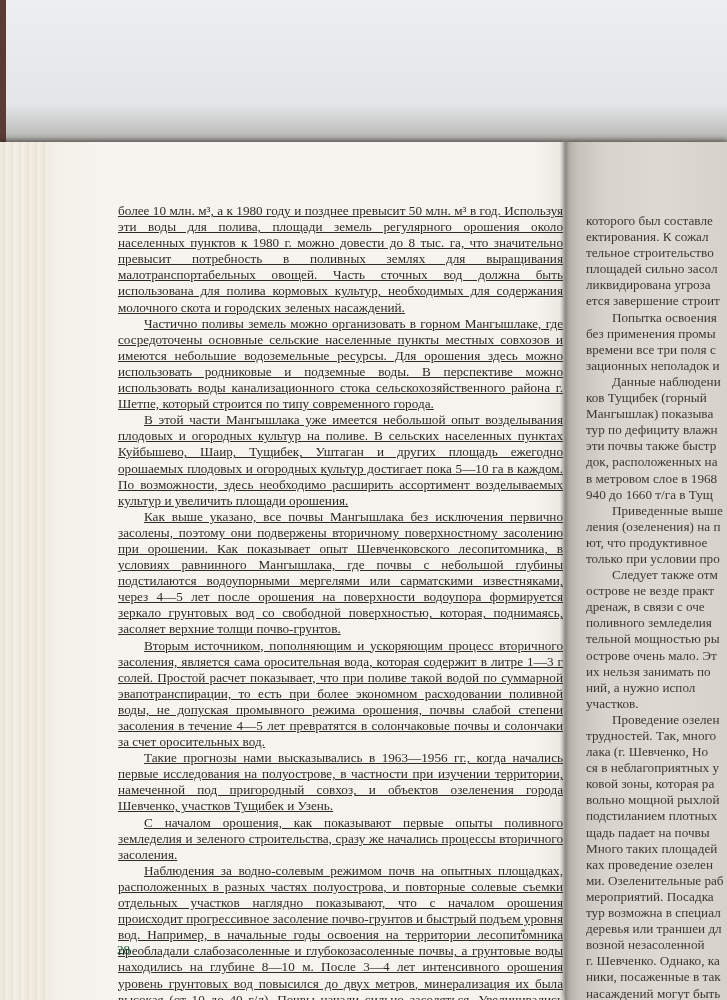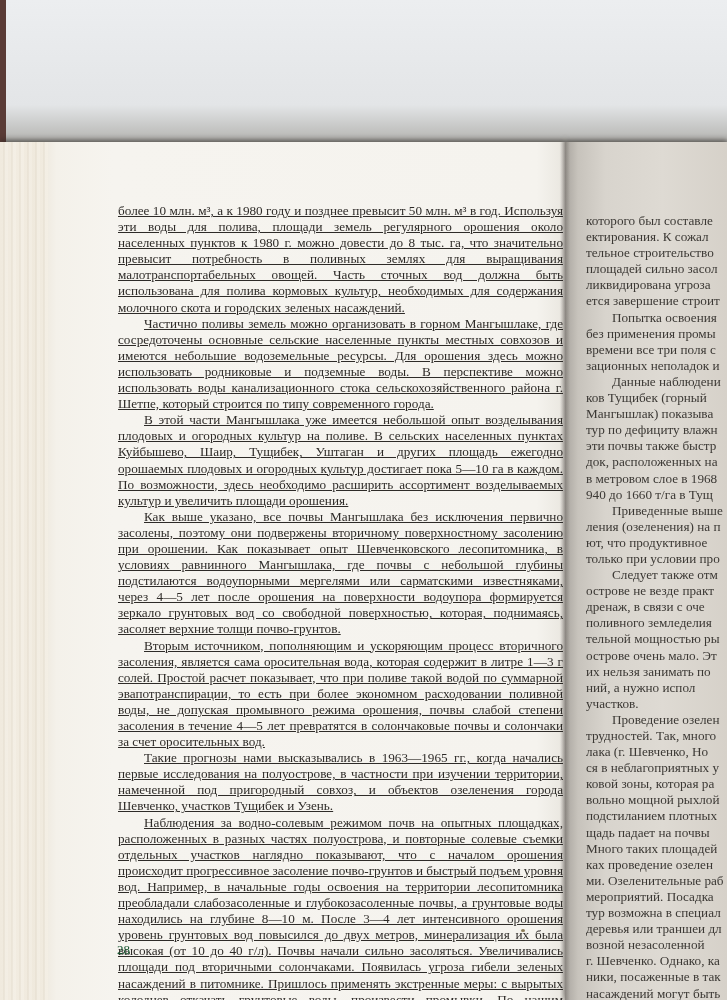--- a/index.html
+++ b/index.html
@@ -64,21 +64,22 @@
 </div>
 <div class="right-page"></div>
 <div class="gutter"></div>
 
 <div class="text-col">
   <p>более 10 млн. м³, а к 1980 году и позднее превысит 50 млн. м³ в год. Используя эти воды для полива, площади земель регулярного орошения около населенных пунктов к 1980 г. можно довести до 8 тыс. га, что значительно превысит потребность в поливных землях для выращивания малотранспортабельных овощей. Часть сточных вод должна быть использована для полива кормовых культур, необходимых для содержания молочного скота и городских зеленых насаждений.</p>
   <p class="ind">Частично поливы земель можно организовать в горном Мангышлаке, где сосредоточены основные сельские населенные пункты местных совхозов и имеются небольшие водоземельные ресурсы. Для орошения здесь можно использовать родниковые и подземные воды. В перспективе можно использовать воды канализационного стока сельскохозяйственного района г. Шетпе, который строится по типу современного города.</p>
   <p class="ind">В этой части Мангышлака уже имеется небольшой опыт возделывания плодовых и огородных культур на поливе. В сельских населенных пунктах Куйбышево, Шаир, Тущибек, Уштаган и других площадь ежегодно орошаемых плодовых и огородных культур достигает пока 5—10 га в каждом. По возможности, здесь необходимо расширить ассортимент возделываемых культур и увеличить площади орошения.</p>
   <p class="ind">Как выше указано, все почвы Мангышлака без исключения первично засолены, поэтому они подвержены вторичному поверхностному засолению при орошении. Как показывает опыт Шевченковского лесопитомника, в условиях равнинного Мангышлака, где почвы с небольшой глубины подстилаются водоупорными мергелями или сарматскими известняками, через 4—5 лет после орошения на поверхности водоупора формируется зеркало грунтовых вод со свободной поверхностью, которая, поднимаясь, засоляет верхние толщи почво-грунтов.</p>
   <p class="ind">Вторым источником, пополняющим и ускоряющим процесс вторичного засоления, является сама оросительная вода, которая содержит в литре 1—3 г солей. Простой расчет показывает, что при поливе такой водой по суммарной эвапотранспирации, то есть при более экономном расходовании поливной воды, не допуская промывного режима орошения, почвы слабой степени засоления в течение 4—5 лет превратятся в солончаковые почвы и солончаки за счет оросительных вод.</p>
-  <p class="ind">Такие прогнозы нами высказывались в 1963—1965 гг., когда начались первые исследования на полуострове, в частности при изучении территории, намеченной под пригородный совхоз, и объектов озеленения города Шевченко, участков Тущибек и Узень.</p>
+  <p class="ind">Такие прогнозы нами высказывались в 1963—1956 гг., когда начались первые исследования на полуострове, в частности при изучении территории, намеченной под пригородный совхоз, и объектов озеленения города Шевченко, участков Тущибек и Узень.</p>
+  <p class="ind">С началом орошения, как показывают первые опыты поливного земледелия и зеленого строительства, сразу же начались процессы вторичного засоления.</p>
   <p class="ind">Наблюдения за водно-солевым режимом почв на опытных площадках, расположенных в разных частях полуострова, и повторные солевые съемки отдельных участков наглядно показывают, что с началом орошения происходит прогрессивное засоление почво-грунтов и быстрый подъем уровня вод. Например, в начальные годы освоения на территории лесопитомника преобладали слабозасоленные и глубокозасоленные почвы, а грунтовые воды находились на глубине 8—10 м. После 3—4 лет интенсивного орошения уровень грунтовых вод повысился до двух метров, минерализация их была высокая (от 10 до 40 г/л). Почвы начали сильно засоляться. Увеличивались площади под вторичными солончаками. Появилась угроза гибели зеленых насаждений в питомнике. Пришлось применять экстренные меры: с вырытых колодцев откачать грунтовые воды, произвести промывки. По нашим рекомендациям, с 1967 г. началась закладка горизонтального закрытого дренажа, проект</p>
 </div>
 
 <div class="page-number">28</div>
 
 <div class="right-col" id="right-col">
     <div>которого был составле</div>
     <div>ектирования. К сожал</div>
     <div>тельное строительство</div>
     <div>площадей сильно засол</div>

